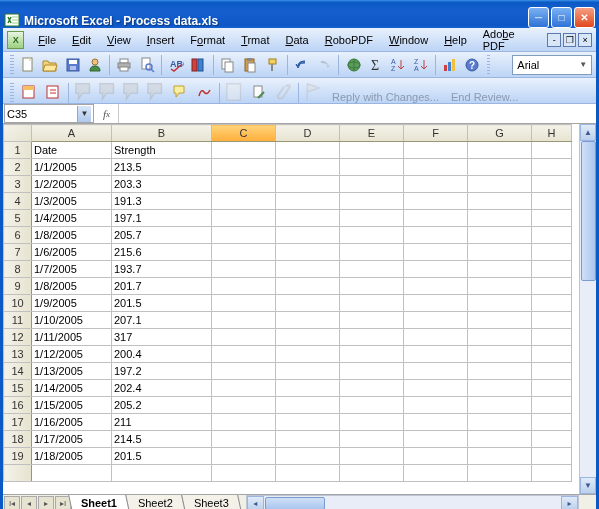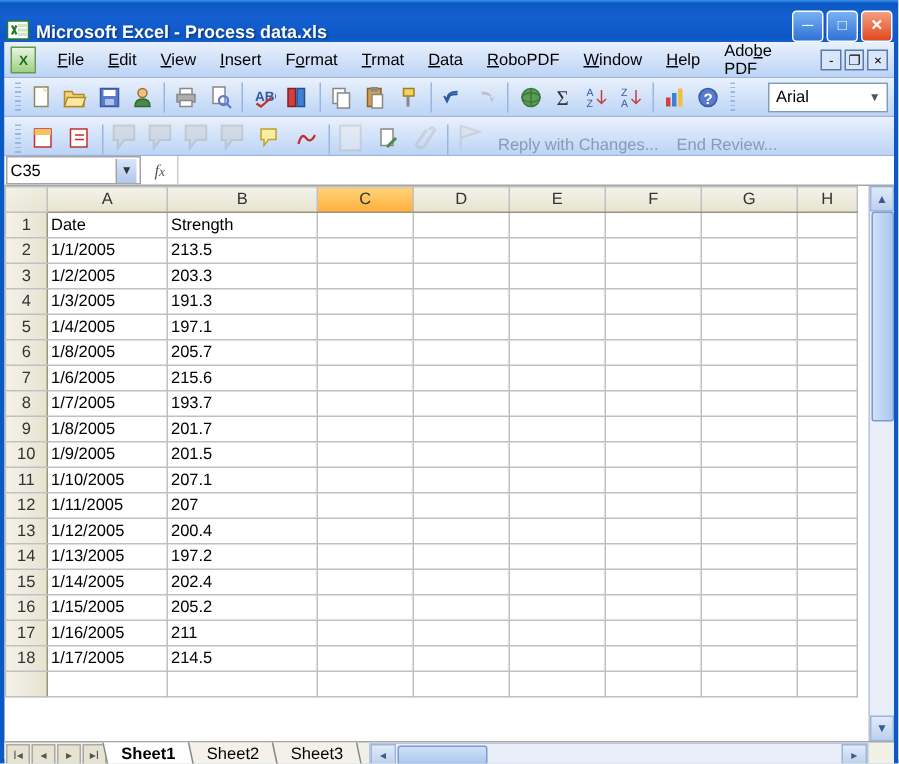--- a/index.html
+++ b/index.html
@@ -475,21 +475,21 @@
               <td></td>
               <td></td>
               <td></td>
               <td></td>
               <td></td>
               <td></td>
             </tr>
             <tr>
               <th class="rowhdr">12</th>
               <td class="right">1/11/2005</td>
-              <td class="right">207</td>
+              <td class="right">317</td>
               <td></td>
               <td></td>
               <td></td>
               <td></td>
               <td></td>
               <td></td>
             </tr>
             <tr>
               <th class="rowhdr">13</th>
               <td class="right">1/12/2005</td>
@@ -542,20 +542,31 @@
               <td></td>
               <td></td>
               <td></td>
               <td></td>
               <td></td>
             </tr>
             <tr>
               <th class="rowhdr">18</th>
               <td class="right">1/17/2005</td>
               <td class="right">214.5</td>
+              <td></td>
+              <td></td>
+              <td></td>
+              <td></td>
+              <td></td>
+              <td></td>
+            </tr>
+            <tr>
+              <th class="rowhdr">19</th>
+              <td class="right">1/18/2005</td>
+              <td class="right">201.5</td>
               <td></td>
               <td></td>
               <td></td>
               <td></td>
               <td></td>
               <td></td>
             </tr>
             <tr style="height:9px">
               <th class="rowhdr"></th>
               <td></td>

